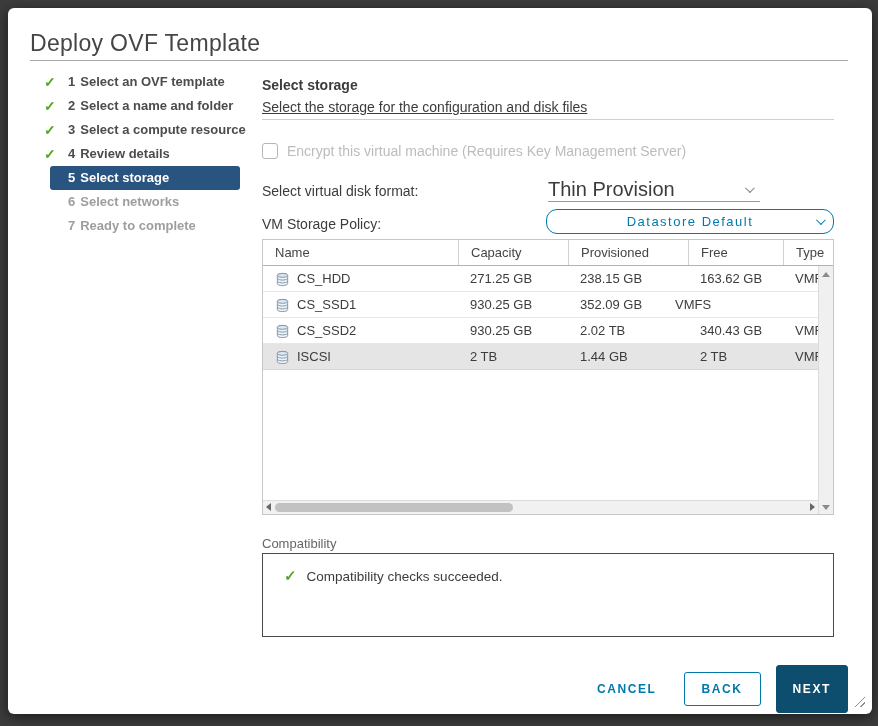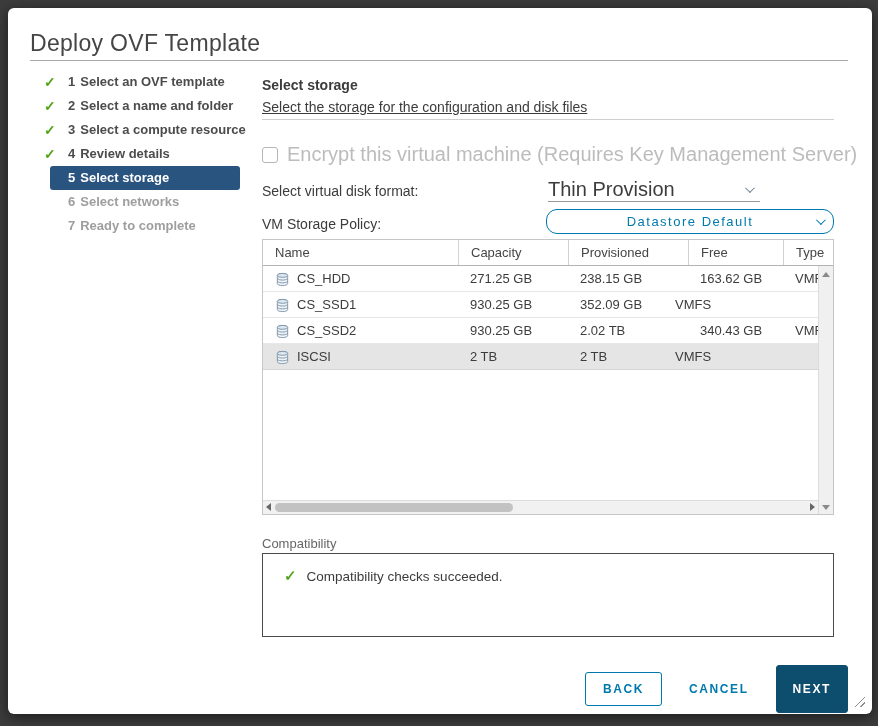--- a/index.html
+++ b/index.html
@@ -25,21 +25,21 @@
   .step.current { background:#2a5480; color:#fff; border-radius:3px; width:190px; }
   .step.upcoming { color:#9e9e9e; }
 
   
   .content-heading { position:absolute; left:254px; top:69px; font-size:14px; font-weight:bold; color:#3c3c3c; }
   .content-sub { position:absolute; left:254px; top:91px; font-size:14px; color:#3c3c3c;text-decoration:underline; }
   .content-rule { position:absolute; left:254px; top:111px; width:572px; height:1px; background:#cfcfcf; }
 
   .encrypt-row { position:absolute; left:254px; top:135px; display:flex; align-items:center; }
   .checkbox { width:16px; height:16px; border:1px solid #b6b6b6; border-radius:3px; background:#fff; }
-  .encrypt-label { margin-left:9px; font-size:20px; color:#bcbcbc; }
+  .encrypt-label { margin-left:9px; font-size:14px; color:#bcbcbc; }
 
   .field-label { position:absolute; left:254px; font-size:14px; color:#3c3c3c; }
   .fmt-label { top:175px; }
   .fmt-select { position:absolute; left:540px; top:169px; width:212px; height:25px;
                 border-bottom:1px solid #9a9a9a; font-size:20px; color:#3c3c3c;
                 display:flex; align-items:center; cursor:pointer; }
   .fmt-select .chev { position:absolute; right:8px; }
 
   .pol-label { top:208px; }
   .pol-select { position:absolute; left:538px; top:201px; width:288px; height:25px;
@@ -216,20 +216,21 @@
       <div class="g-cell c-name name-flex">
         <svg class="ds-icon" width="15" height="15" viewBox="0 0 16 16">
             <path d="M2.5 3.6 C2.5 2.4 5 1.5 8 1.5 C11 1.5 13.5 2.4 13.5 3.6 L13.5 12.4 C13.5 13.6 11 14.5 8 14.5 C5 14.5 2.5 13.6 2.5 12.4 Z" fill="#eef3f8" stroke="#7e94a9" stroke-width="1"></path>
             <ellipse cx="8" cy="3.6" rx="5.5" ry="2.1" fill="#dce7f0" stroke="#7e94a9" stroke-width="1"></ellipse>
             <path d="M2.5 7.1 C3.5 8.1 6 8.6 8 8.6 C10 8.6 12.5 8.1 13.5 7.1" fill="none" stroke="#7e94a9" stroke-width="1"></path>
             <path d="M2.5 10.1 C3.5 11.1 6 11.6 8 11.6 C10 11.6 12.5 11.1 13.5 10.1" fill="none" stroke="#7e94a9" stroke-width="1"></path>
           </svg>
         <span>ISCSI</span>
       </div>
       <div class="g-cell c-cap">2 TB</div>
+      <div class="g-cell c-prov">1.44 GB</div>
       <div class="g-cell c-free">2 TB</div>
       <div class="g-cell c-type">VMFS</div>
     </div>
 
     <div class="vscroll">
       <div class="tri tri-up"></div>
       <div class="tri tri-down"></div>
     </div>
     <div class="hscroll">
       <div class="tri tri-left"></div>
@@ -240,19 +241,19 @@
 
   <div class="compat-label">Compatibility</div>
   <div class="compat-box">
     <div class="compat-msg">
       <span class="check">✓</span>
       <span>Compatibility checks succeeded.</span>
     </div>
   </div>
 
   <div class="footer">
+    <button class="btn btn-link">CANCEL</button>
     <button class="btn btn-outline">BACK</button>
-    <button class="btn btn-link">CANCEL</button>
     <button class="btn btn-primary">NEXT</button>
   </div>
 
   <div class="resize-handle"></div>
 </div>
 
 </body></html>

